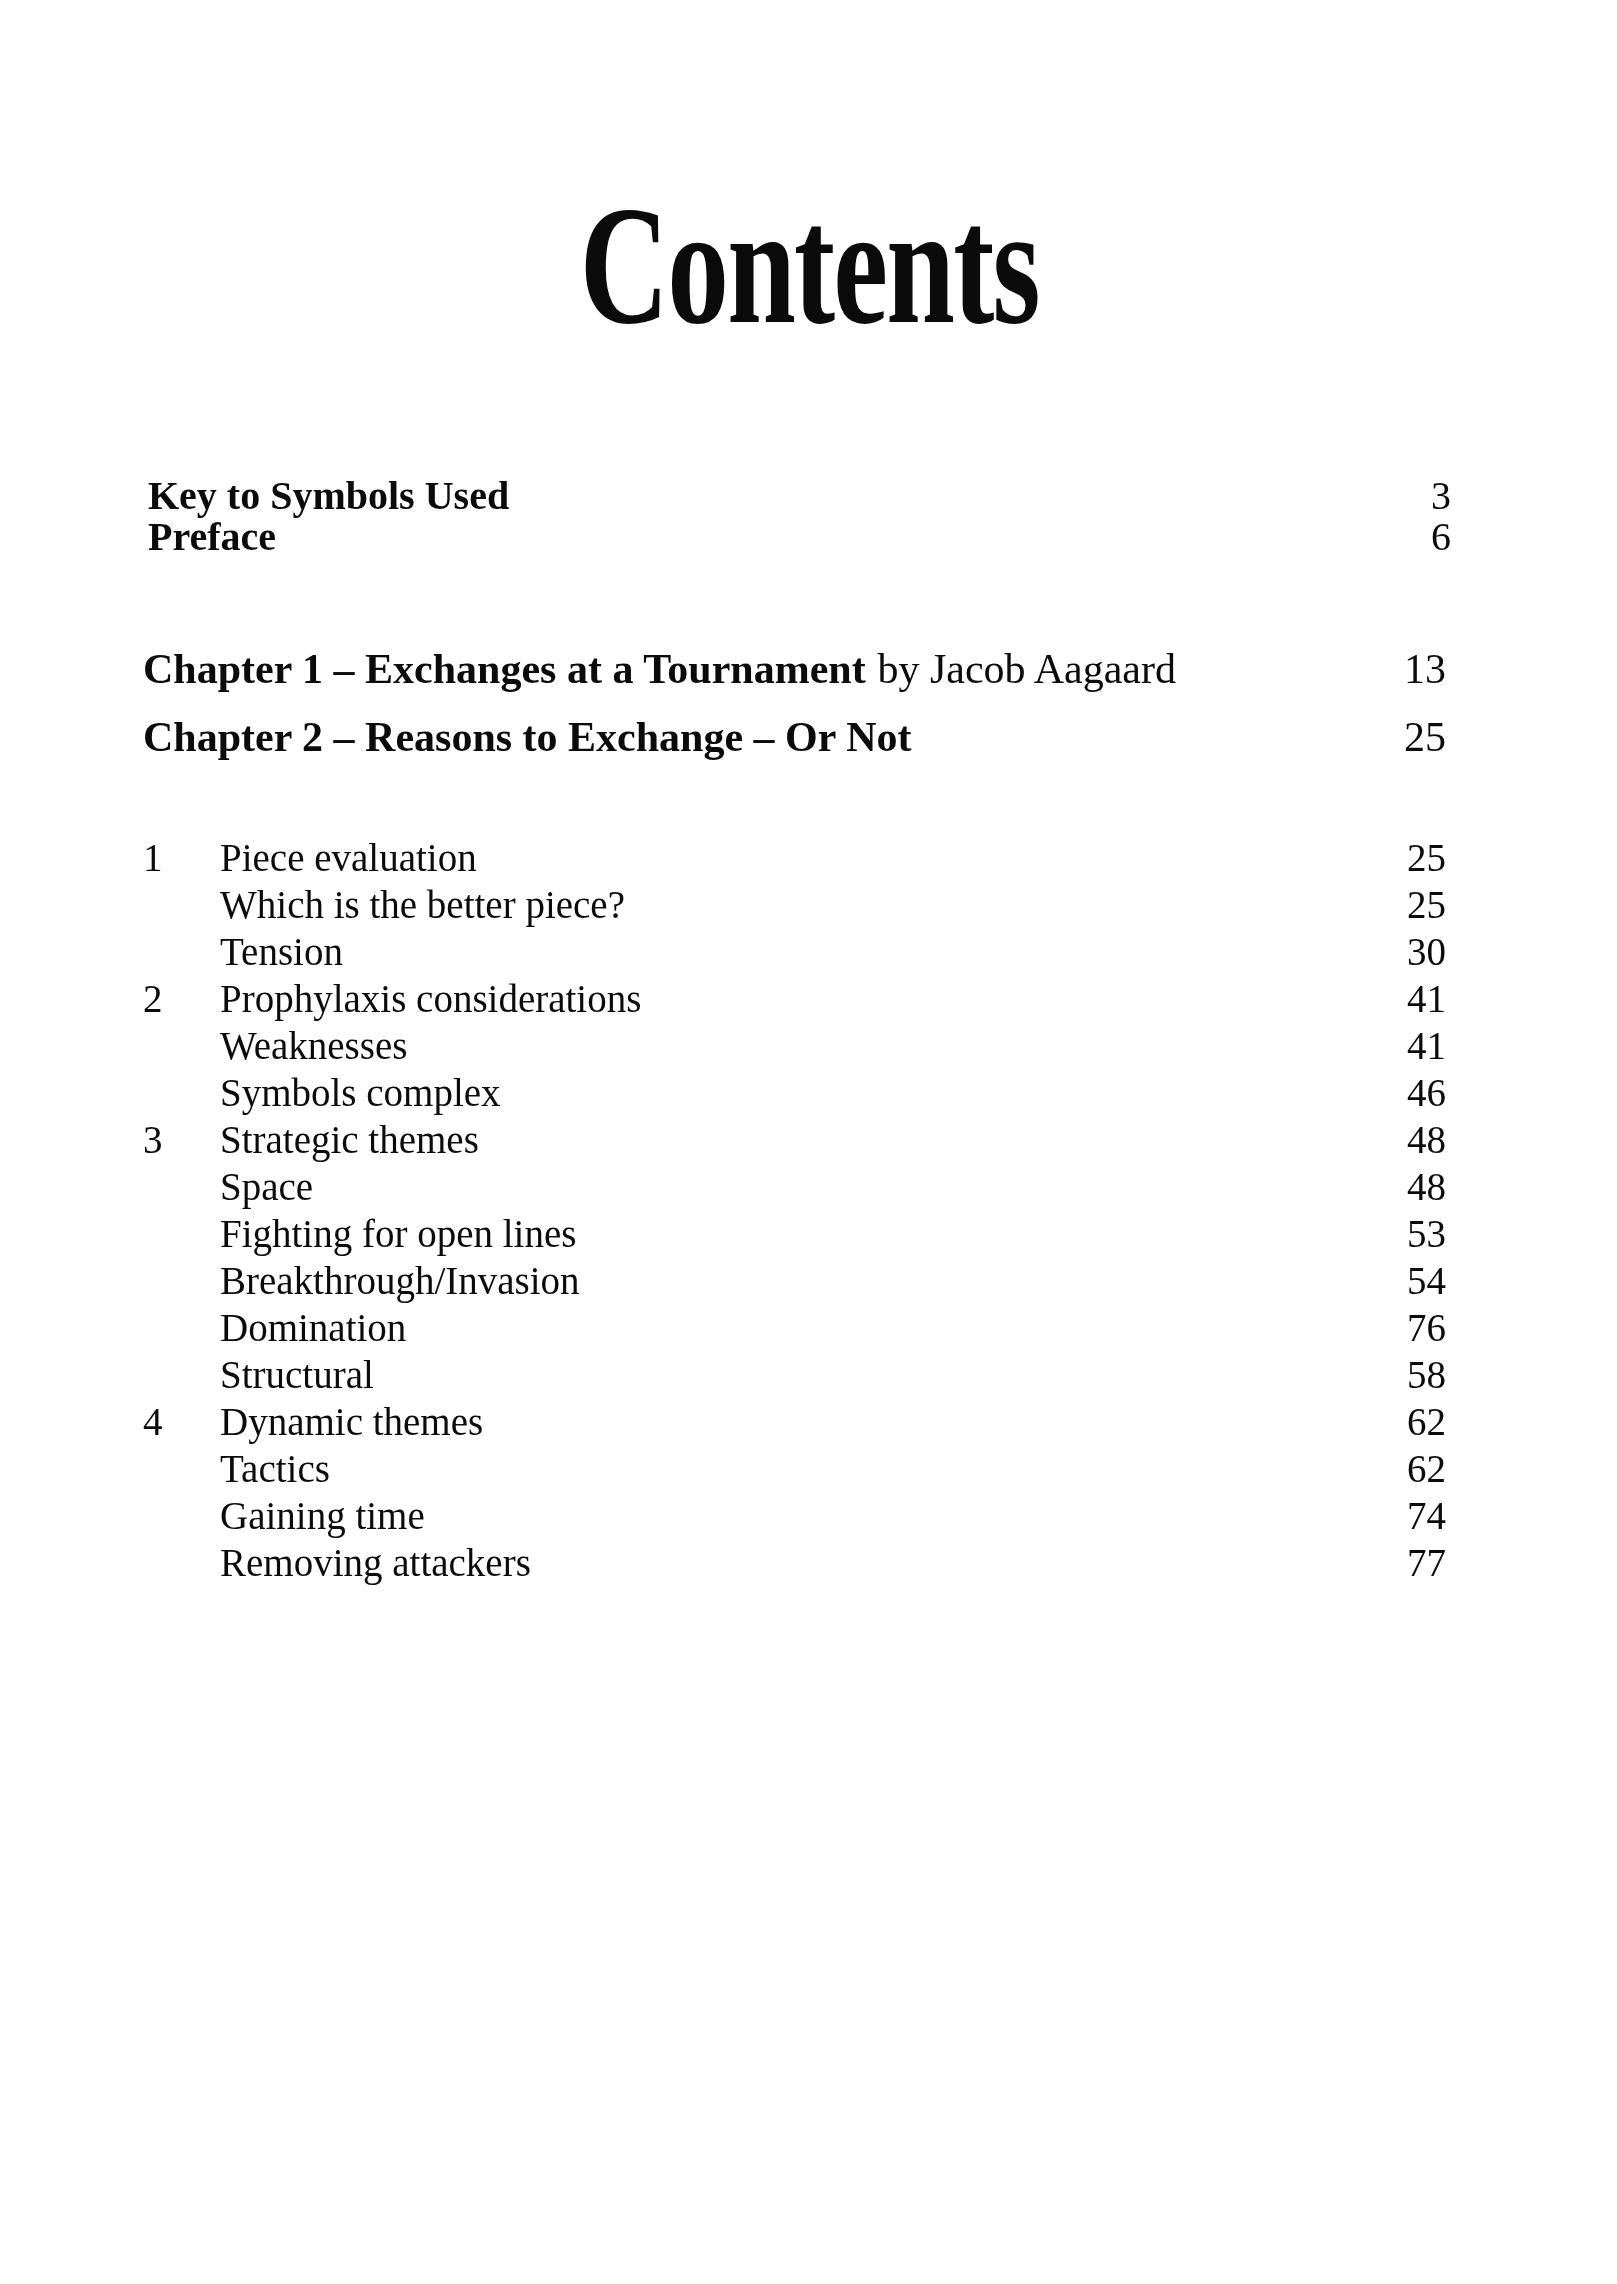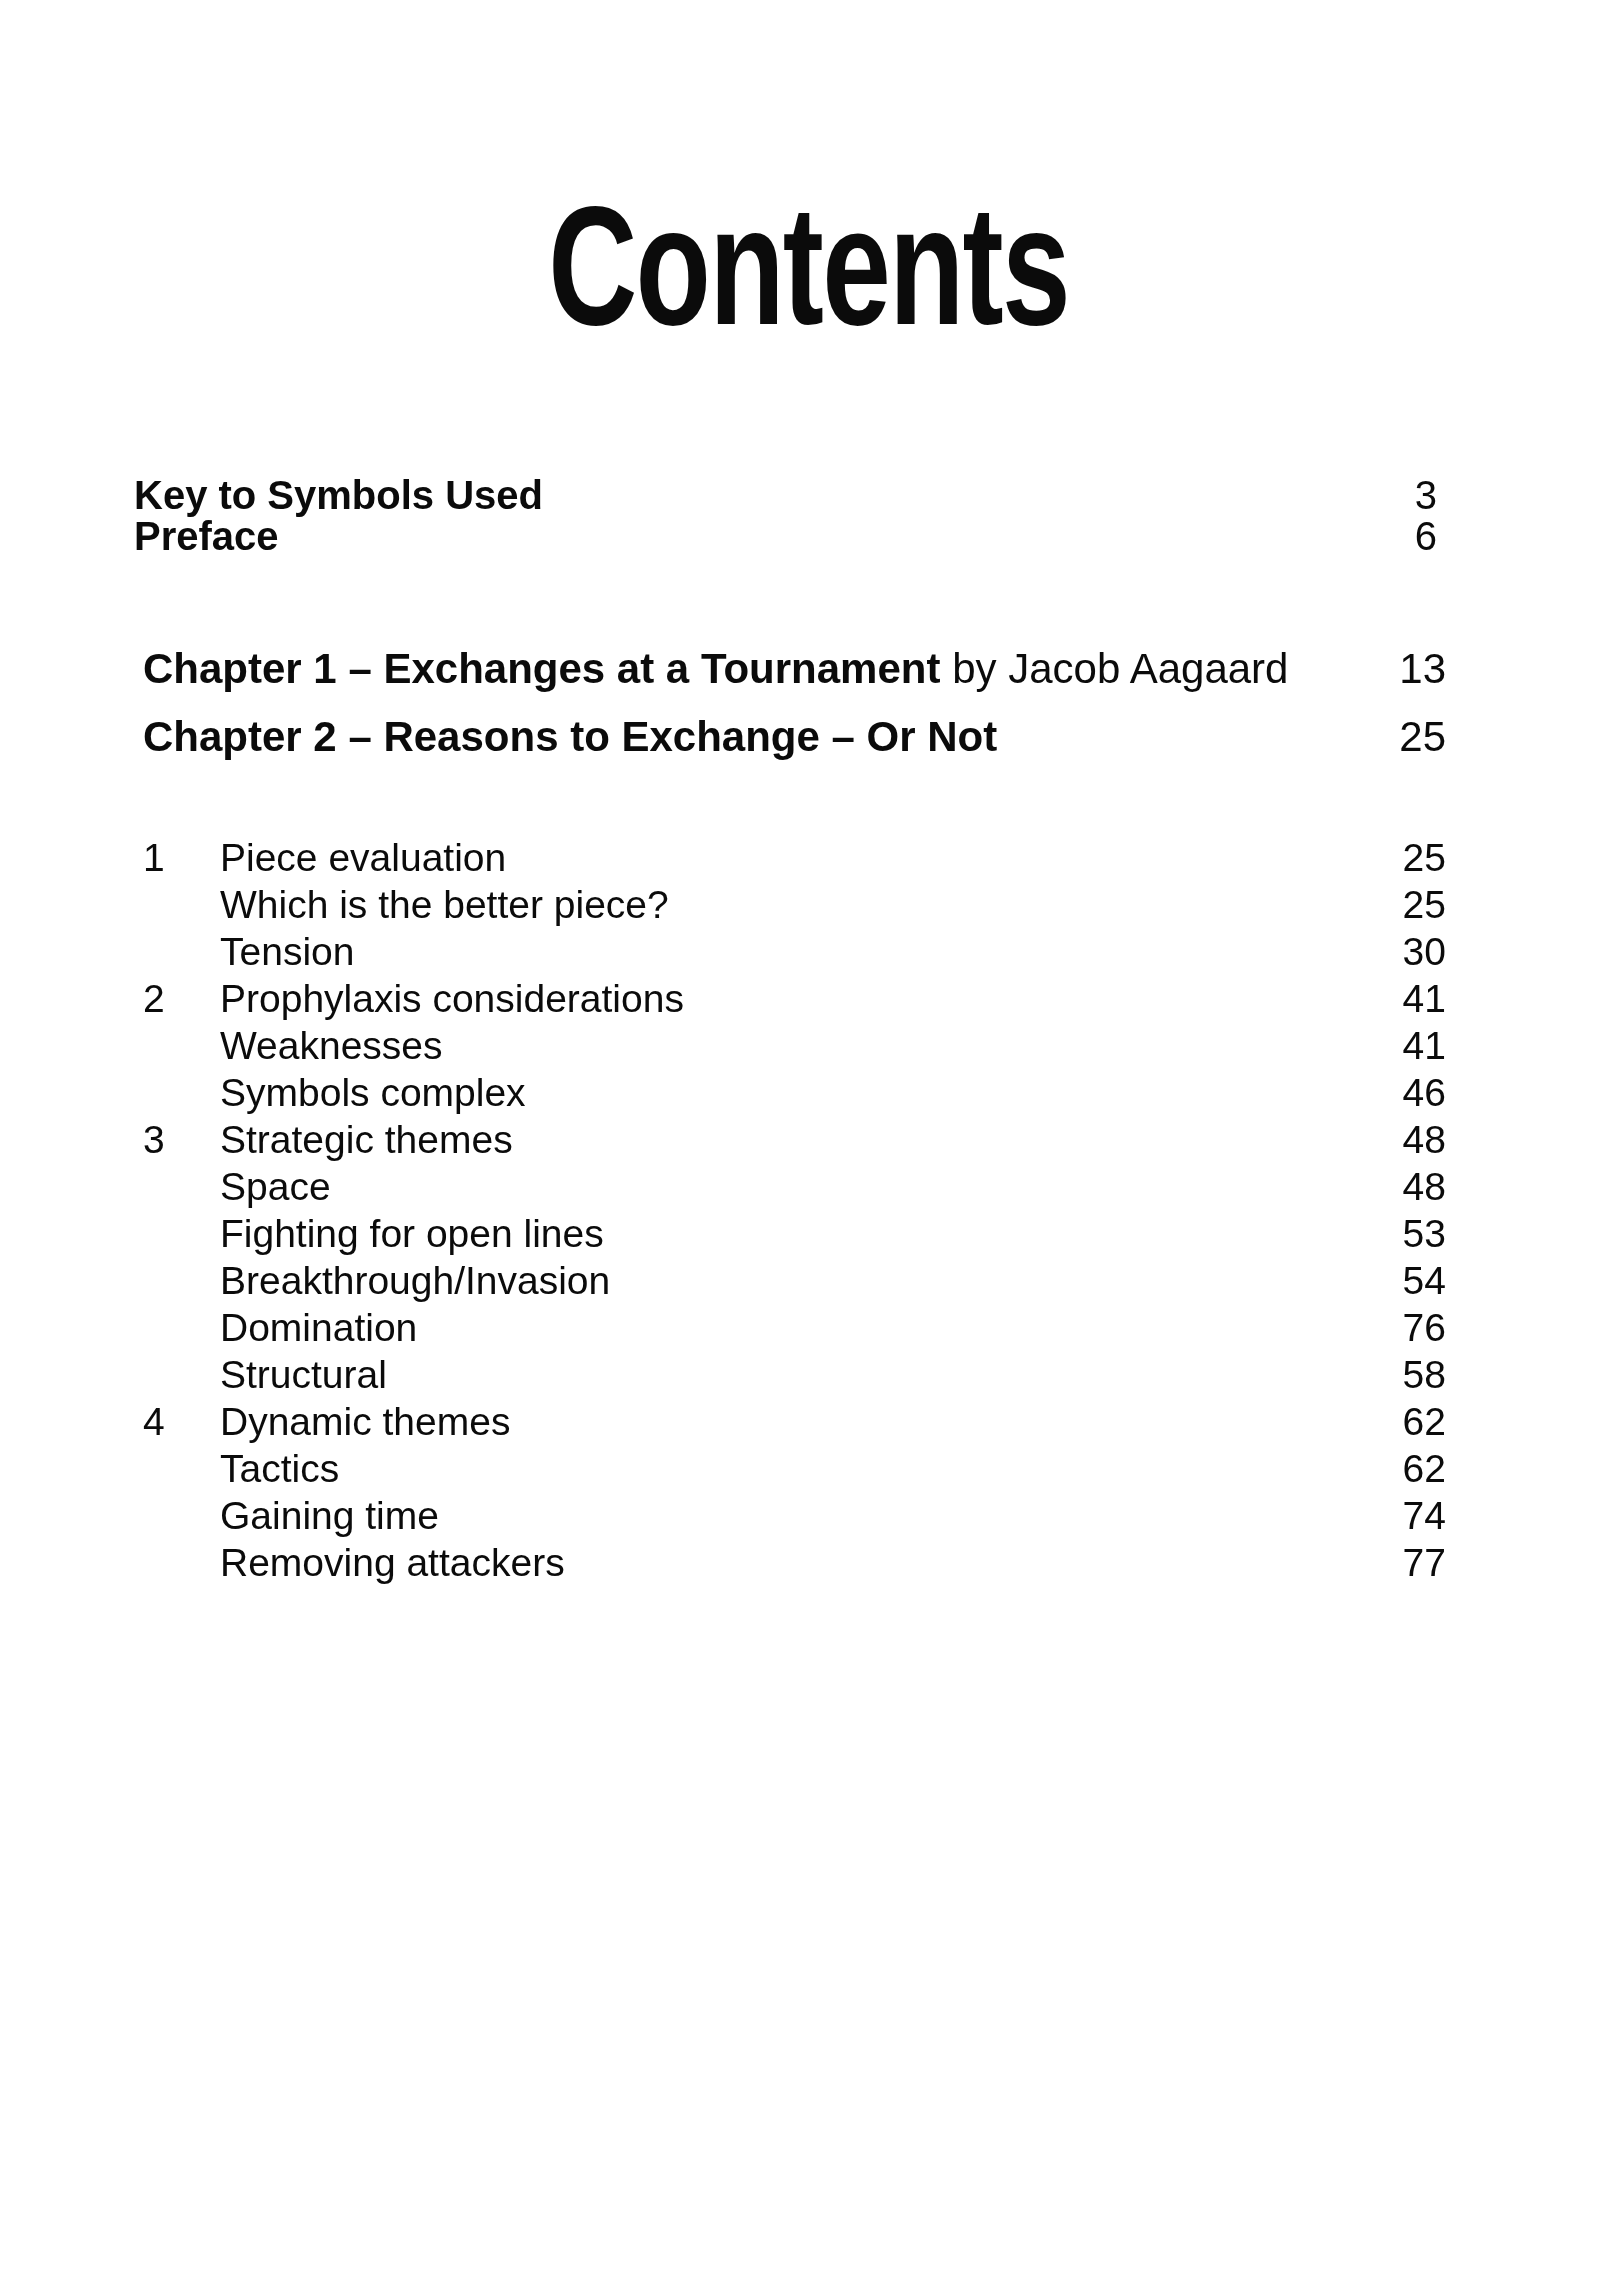--- a/index.html
+++ b/index.html
@@ -6,21 +6,21 @@
     margin: 0;
     padding: 0;
     background: #ffffff;
   }
   .page {
     position: relative;
     width: 1618px;
     height: 2284px;
     background: #ffffff;
     color: #0b0b0b;
-    font-family: Liberation Sans, sans-serif;
+    font-family: Liberation Serif, serif;
     overflow: hidden;
   }
 
   
   .title-wrap {
     position: absolute;
     top: 181px;
     left: 0;
     width: 100%;
     text-align: center;
@@ -44,21 +44,21 @@
   .pg {
     margin-left: auto;
     text-align: right;
     font-weight: normal;
     white-space: nowrap;
   }
 
   
   .front {
     position: absolute;
-    left: 134px;
+    left: 148px;
     width: 1303px;
     top: 475px;
   }
   .front .row {
     font-size: 40px;
     line-height: 41px;
     font-weight: bold;
   }
 
   

